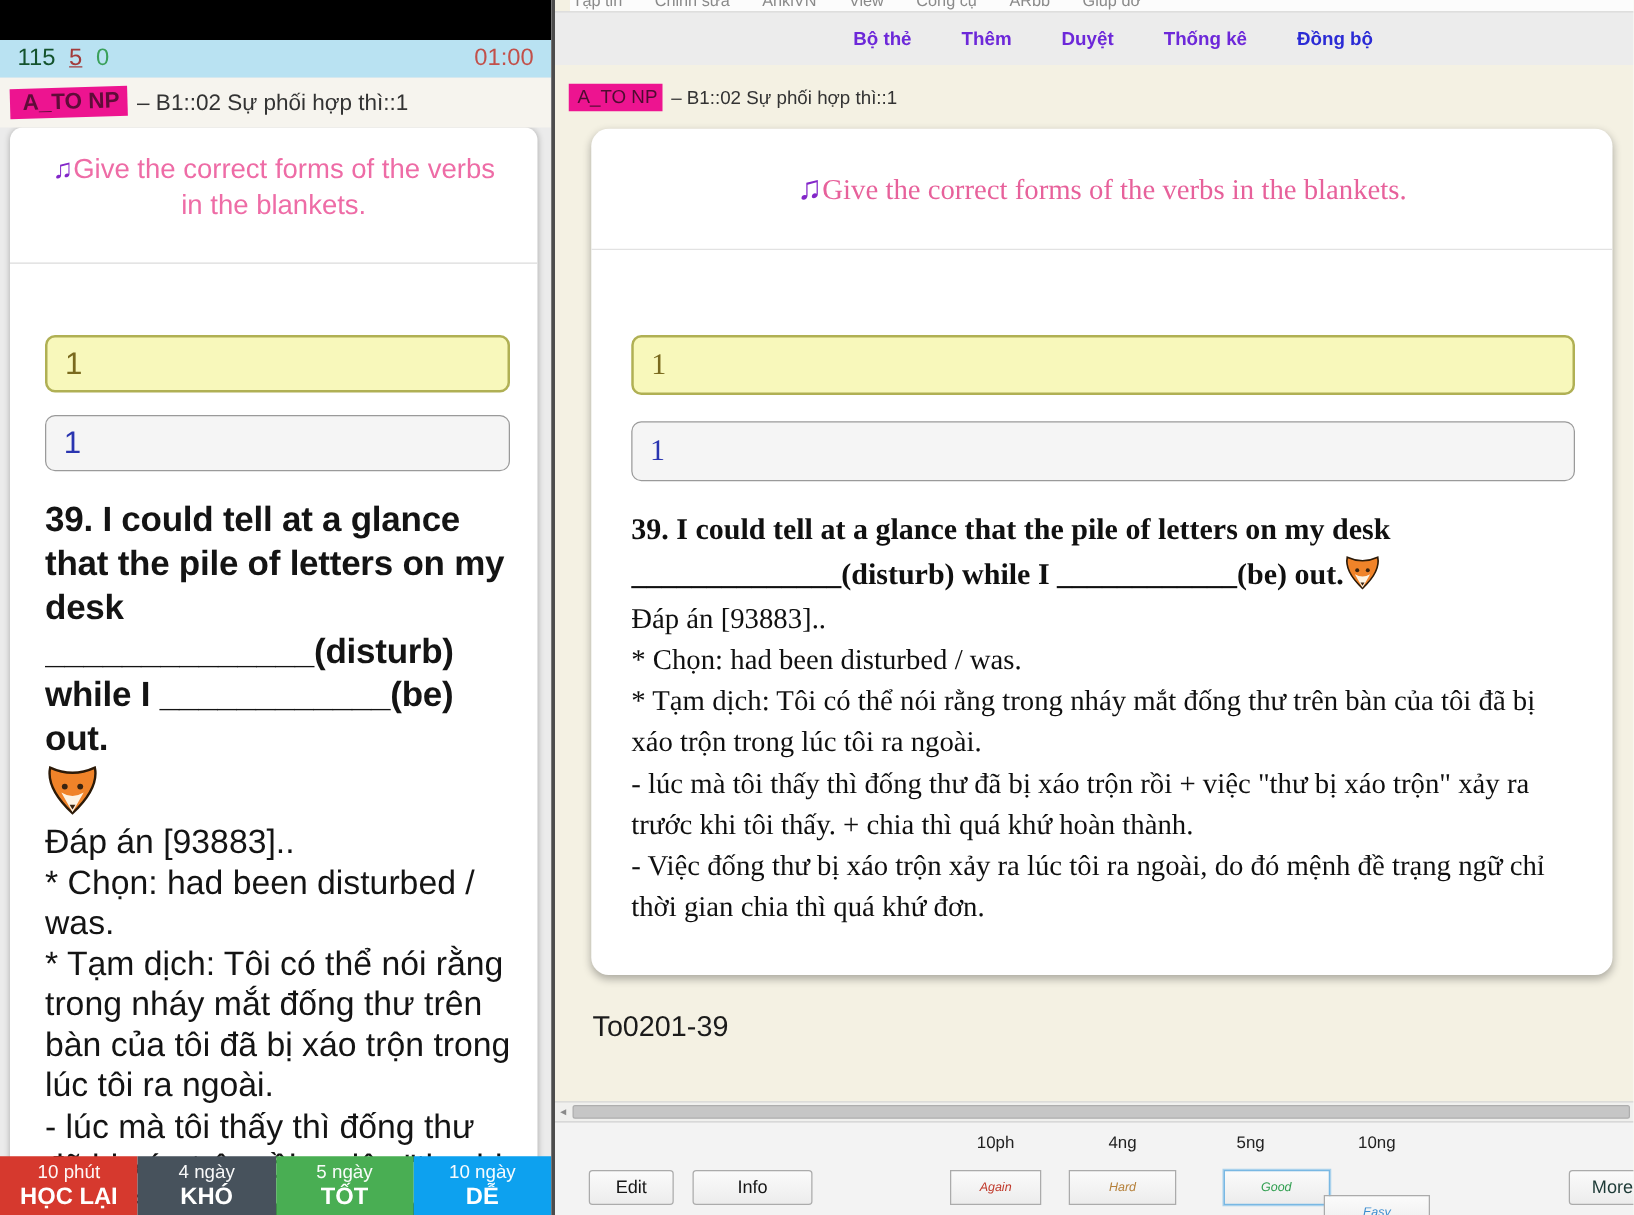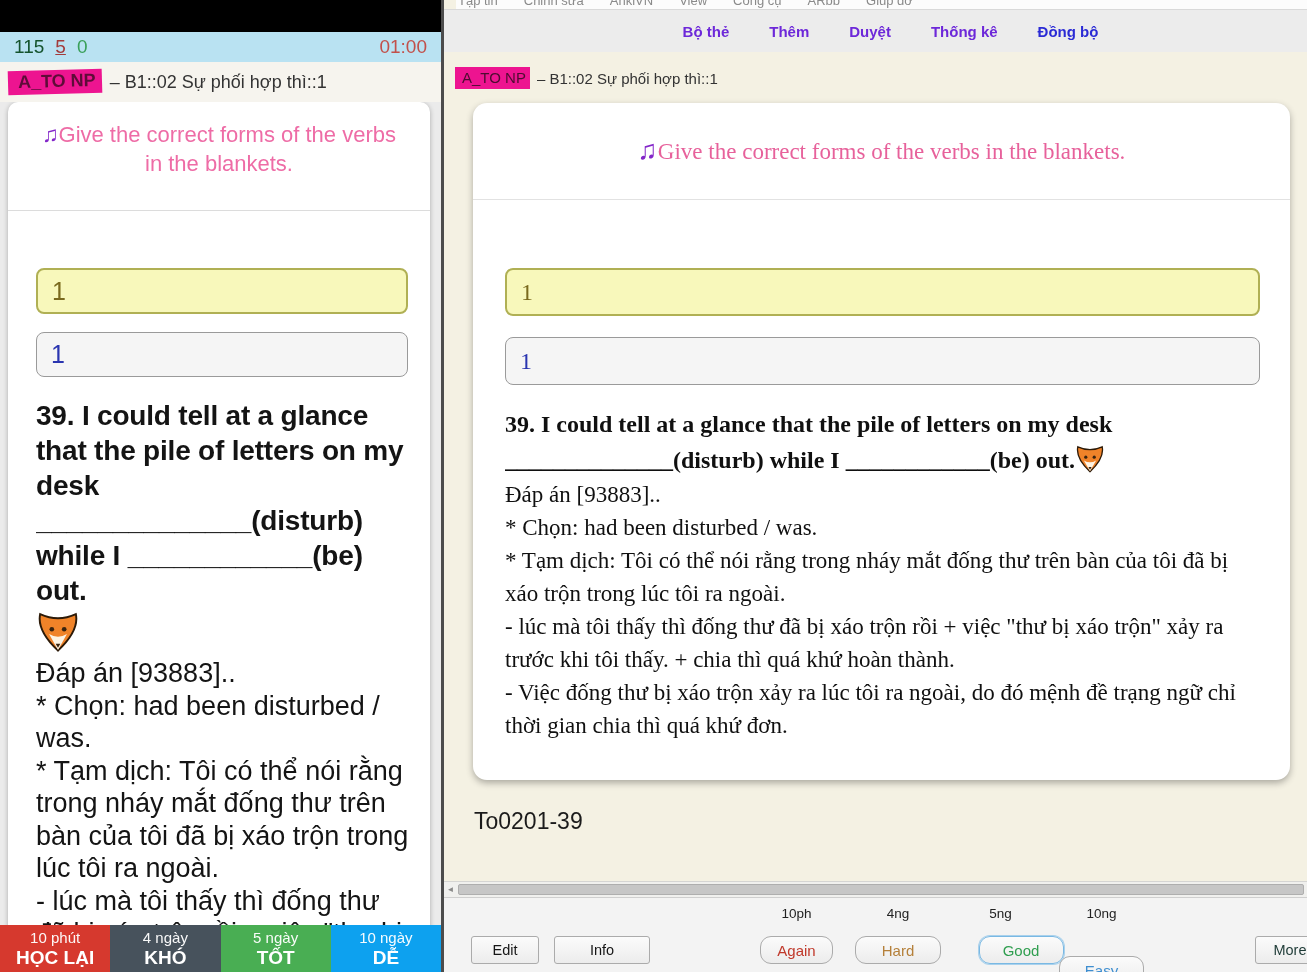--- a/index.html
+++ b/index.html
@@ -69,21 +69,21 @@
   .hscroll { position:absolute; left:0; top:881px; width:863px; height:16px; background:#f0f0ee; border-top:1px solid #d5d5d3; }
   .hs-arrow { position:absolute; left:0; top:0; width:13px; height:15px; color:#8a8a8a; font-size:8px; line-height:15px; text-align:center; cursor:pointer; }
   .hs-thumb { position:absolute; left:14px; right:3px; top:2px; height:11px; background:#c6c6c6; border:1px solid #aeaeae; border-radius:2px; cursor:pointer; }
   .bottom-bar { position:absolute; left:0; top:897px; width:863px; height:75px; background:#f3f3f3; border-top:1px solid #cfcfcf; }
   .bb-btn { position:absolute; top:38px; height:28px; background:linear-gradient(#fbfbfb,#ececec); border:1px solid #ababab; border-radius:3px; font-size:14.5px; display:flex; align-items:center; justify-content:center; cursor:pointer; color:#161616; }
   .bb-edit { left:27px; width:68px; }
   .bb-info { left:110px; width:96px; }
   .bb-more { left:811px; width:70px; color:#1d3a36; }
   .ease-col { position:absolute; top:8px; display:flex; flex-direction:column; align-items:center; }
   .ease-label { font-size:13.5px; color:#222; height:22px; }
-  .ease-btn { height:28px; margin-top:8px; background:linear-gradient(#fbfbfb,#ececec); border:1px solid #ababab; border-radius:11px; font-size:15px; display:flex; align-items:center; justify-content:center; cursor:pointer; }
+  .ease-btn { height:28px; margin-top:8px; background:linear-gradient(#fbfbfb,#ececec); border:1px solid #ababab; border-radius:0; font-size:10px; display:flex; align-items:center; justify-content:center; cursor:pointer;font-style:italic; }
   .ec-again { left:316px; width:73px; }
   .ec-hard  { left:411px; width:86px; }
   .ec-good  { left:514px; width:85px; }
   .ec-easy  { left:615px; width:85px;gap:20px; }
   .ec-again .ease-btn { width:73px; color:#c0392b; }
   .ec-hard  .ease-btn { width:86px; color:#b5803a; }
   .ec-good  .ease-btn { width:85px; color:#2f9e4f; border-color:#79b8e3; box-shadow:0 0 0 1px #a9d1ec;margin-left:41px; }
   .ec-easy  .ease-btn { width:85px; color:#3e8ed0; }
 </style>
 </head>

